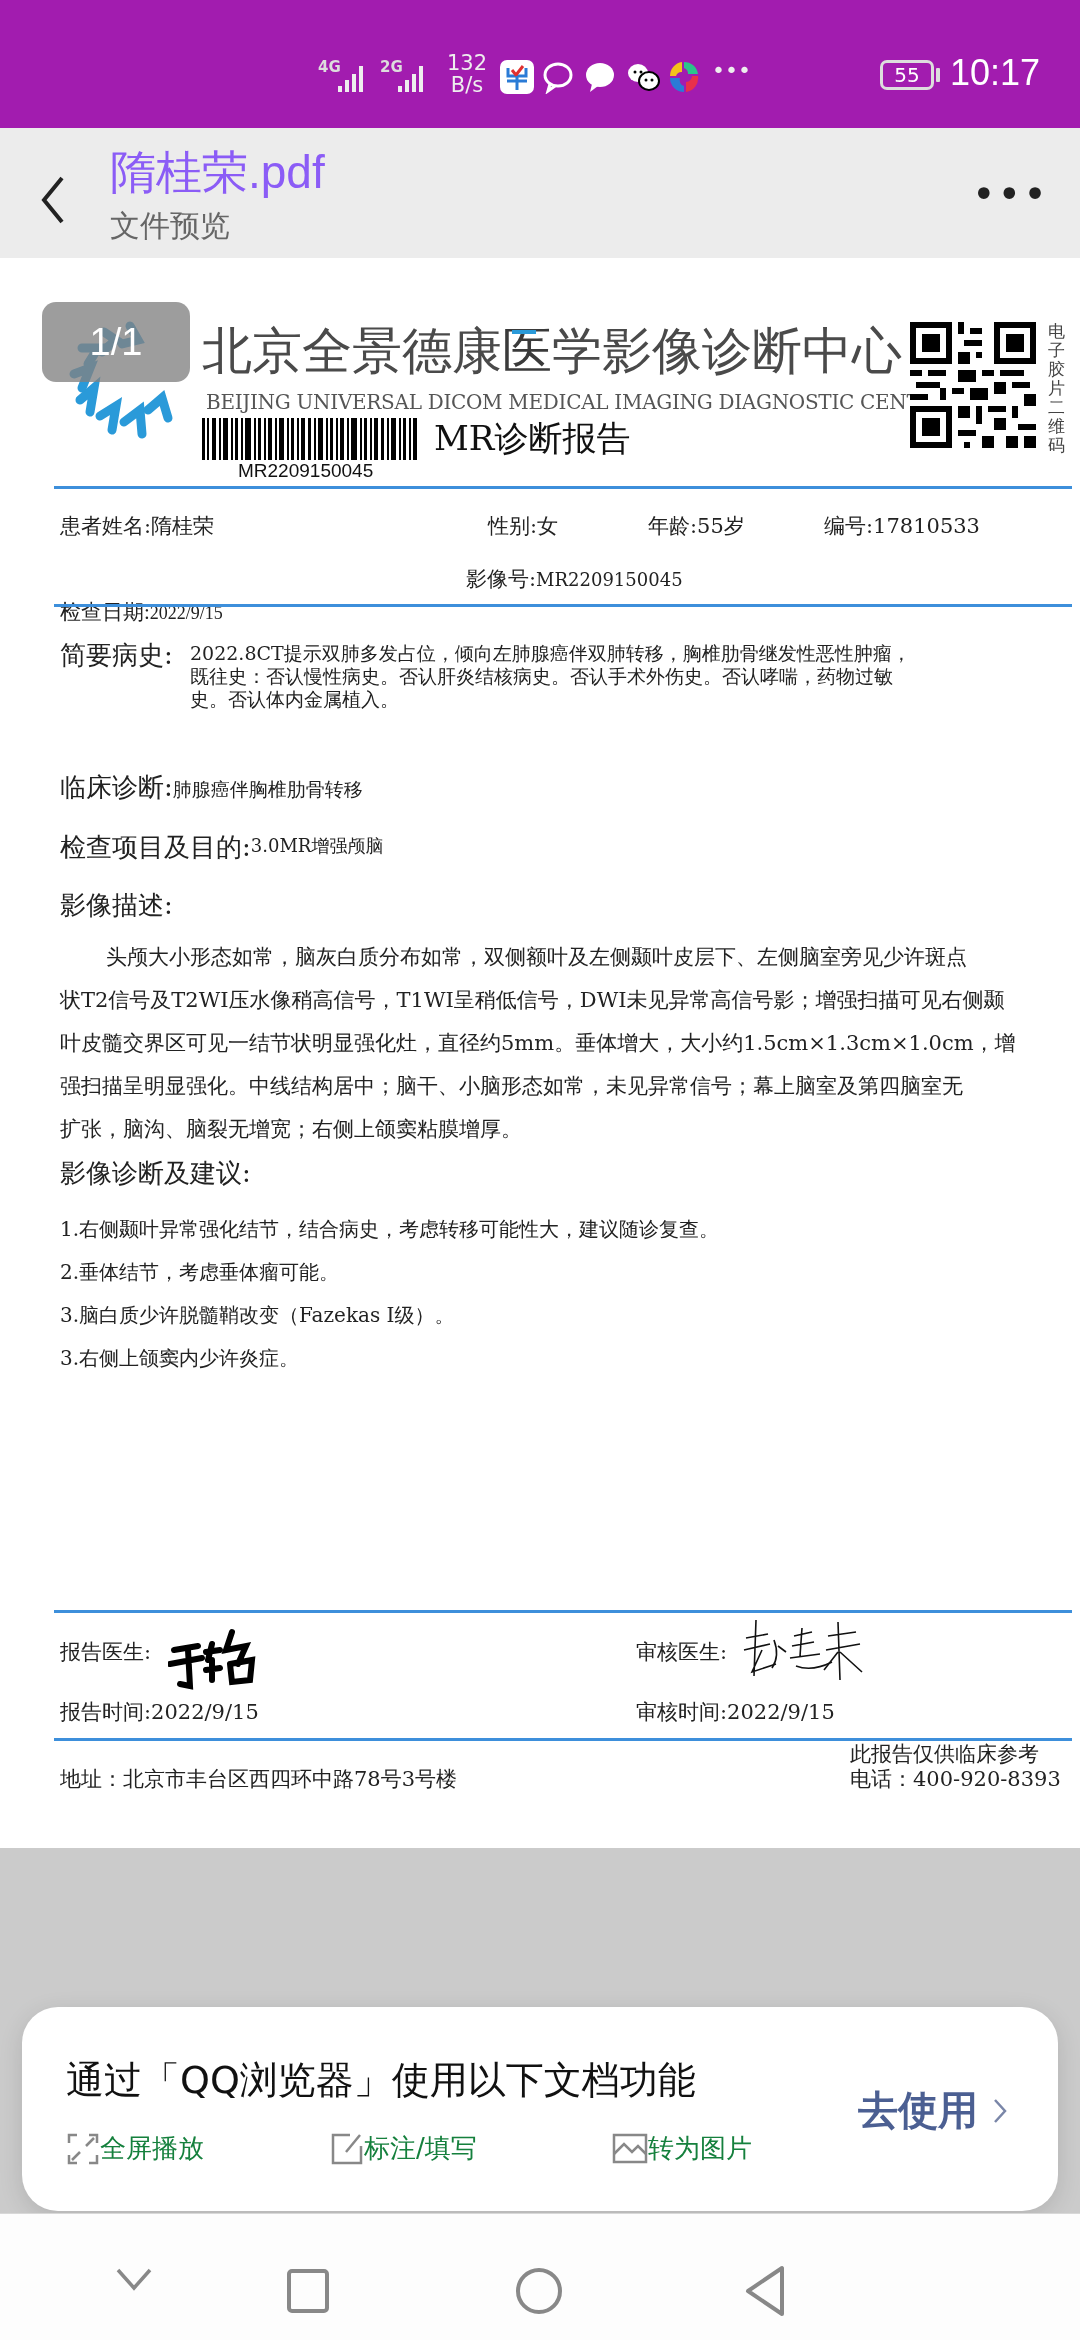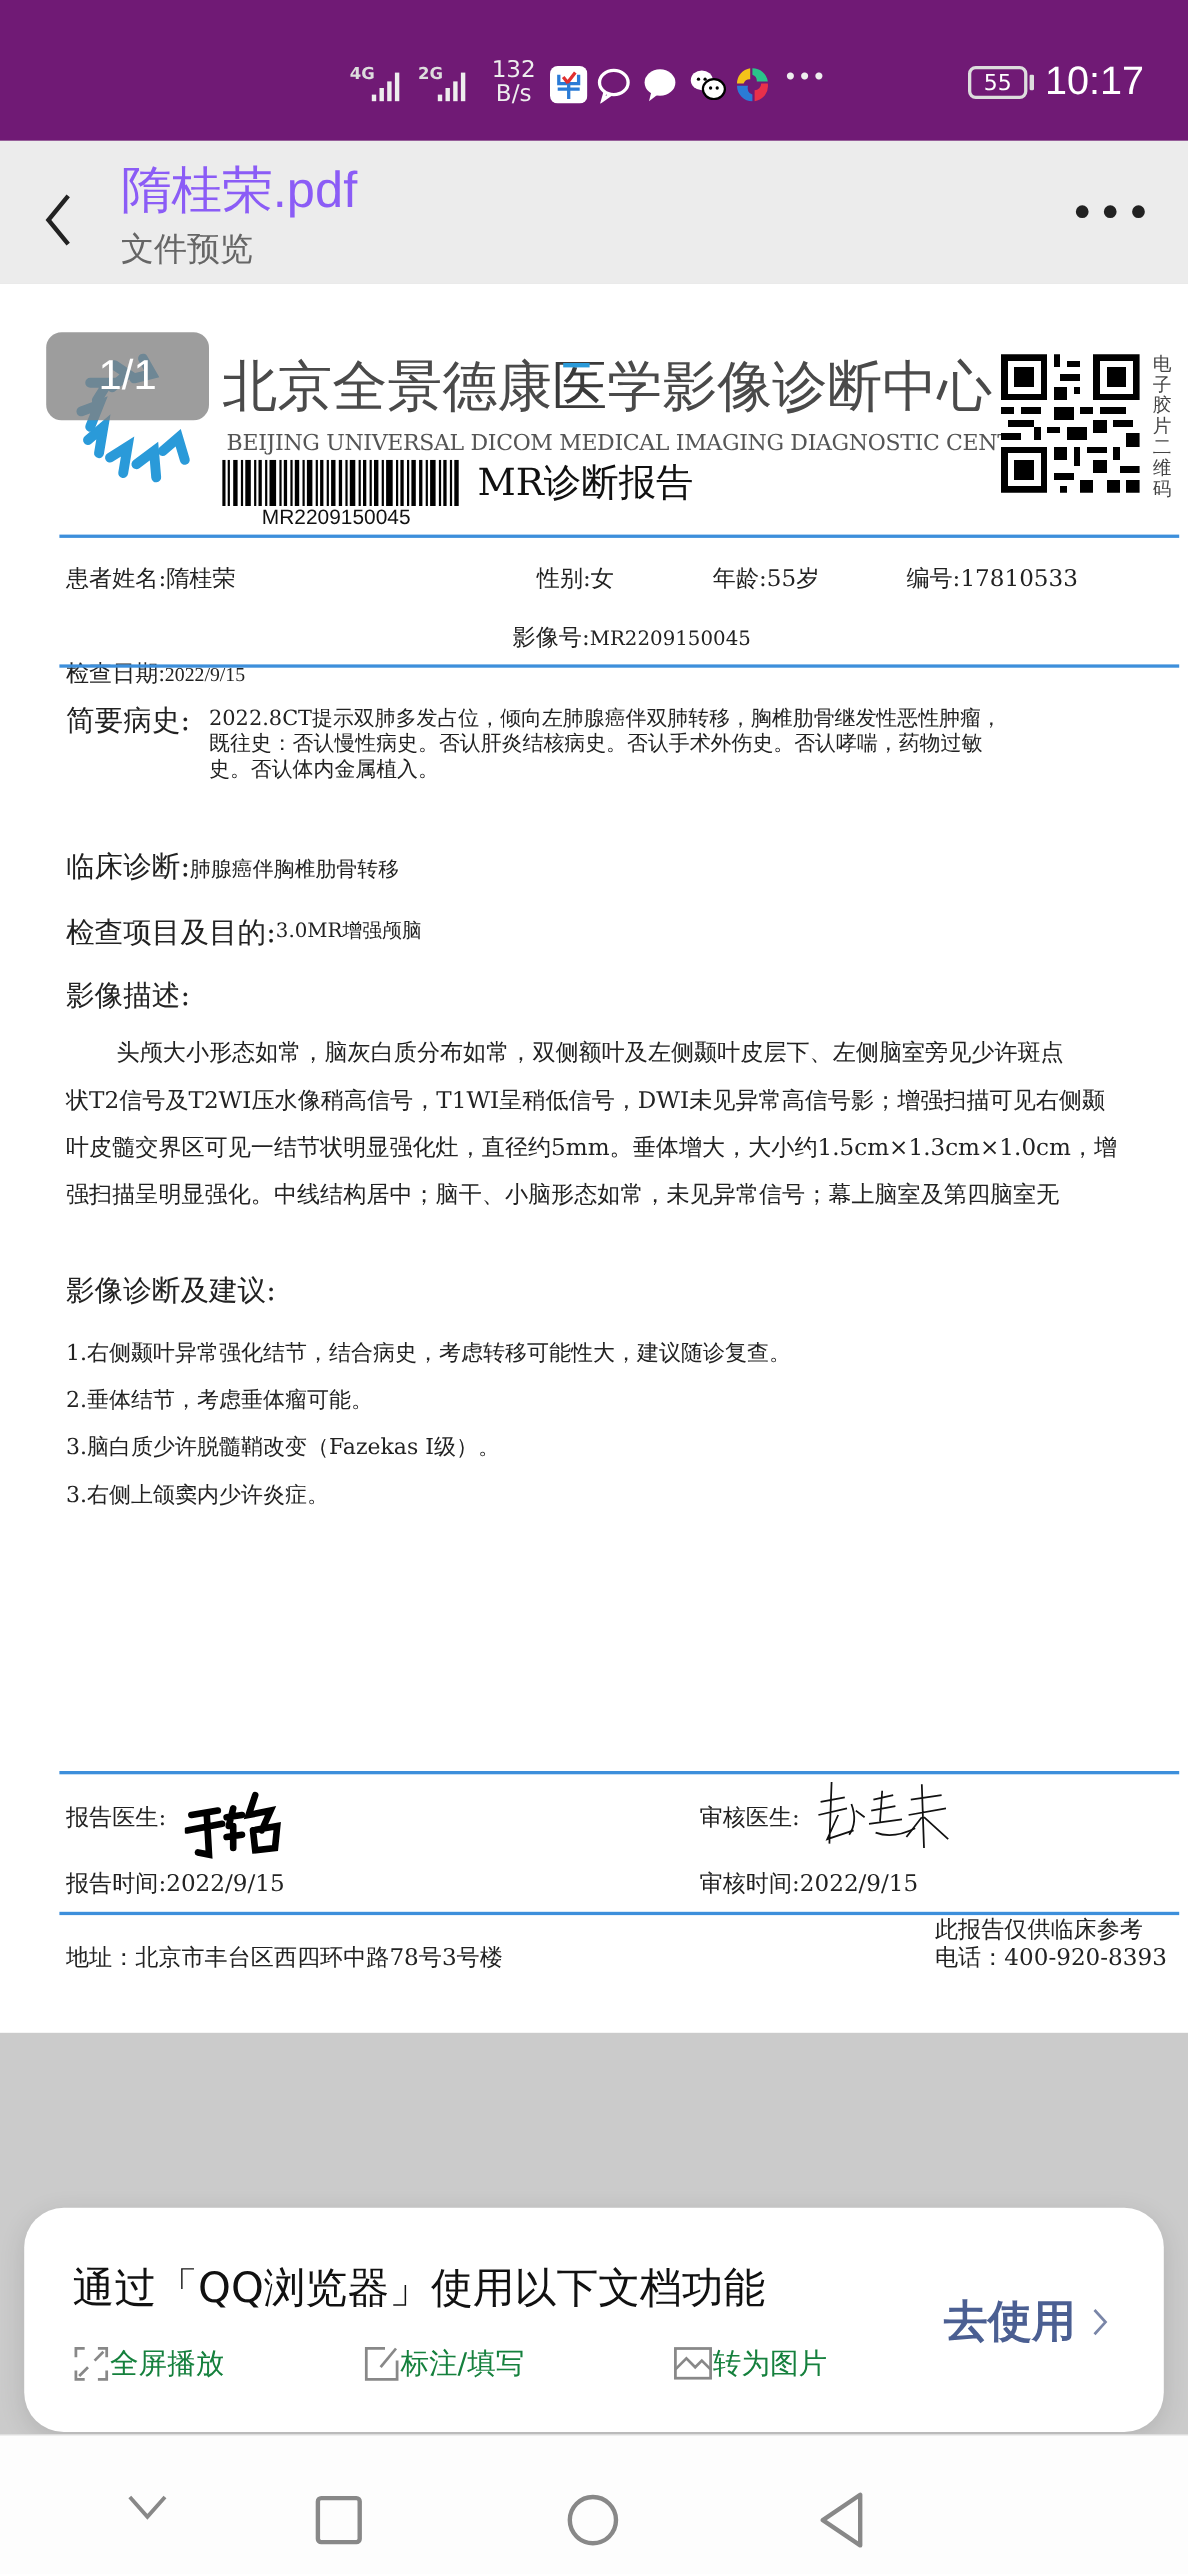--- a/index.html
+++ b/index.html
@@ -1,19 +1,19 @@
 <!DOCTYPE html>
 <html><head>
 <meta charset="utf-8">
 <style>
   html, body { margin:0; padding:0; }
   body { width:1080px; height:2340px; position:relative; overflow:hidden; background:#cbcbcb; font-family:"DejaVu Sans", sans-serif; }
   .abs { position:absolute; }
   
-  #statusbar { left:0; top:0; width:1080px; height:128px; background:#701a75; color:#fff; }
+  #statusbar { left:0; top:0; width:1080px; height:128px; background:#a21caf; color:#fff; }
   #statusbar .sig { font-family:"DejaVu Sans", sans-serif; font-size:18px; font-weight:bold; color:#ddd; }
   .bars { display:inline-flex; align-items:flex-end; gap:3px; height:28px; }
   .bars i { display:block; width:4px; background:#eee; }
   #netspeed { left:442px; top:52px; width:50px; text-align:center; font-size:21px; line-height:22px; color:#eee; }
   .sb-icon { top:60px; height:34px; }
   #battery { left:880px; top:60px; width:54px; height:30px; border:3px solid #ddd; border-radius:7px; box-sizing:border-box; text-align:center; font-size:20px; line-height:24px; color:#fff; }
   #battery-tip { left:936px; top:68px; width:4px; height:14px; background:#ddd; border-radius:1px; }
   #clock { left:950px; top:52px; font-size:36px; color:#fff; font-family:"Liberation Sans", sans-serif; }
   
   #appbar { left:0; top:128px; width:1080px; height:130px; background:#ececec; }
@@ -253,20 +253,21 @@
 </div>
 <div class="doc-text" style="left:60px;top:830px;">
   <span class="big-lbl">检查项目及目的:</span><span style="font-size:18px;vertical-align:4px;">3.0MR增强颅脑</span>
 </div>
 <div class="doc-text big-lbl" style="left:60px;top:888px;">影像描述:</div>
 <div class="doc-text" style="left:60px;top:936px;font-size:21px;line-height:43px;">
   <div style="padding-left:46px;">头颅大小形态如常，脑灰白质分布如常，双侧额叶及左侧颞叶皮层下、左侧脑室旁见少许斑点</div>
   <div>状T2信号及T2WI压水像稍高信号，T1WI呈稍低信号，DWI未见异常高信号影；增强扫描可见右侧颞</div>
   <div>叶皮髓交界区可见一结节状明显强化灶，直径约5mm。垂体增大，大小约1.5cm×1.3cm×1.0cm，增</div>
   <div>强扫描呈明显强化。中线结构居中；脑干、小脑形态如常，未见异常信号；幕上脑室及第四脑室无</div>
+  <div>扩张，脑沟、脑裂无增宽；右侧上颌窦粘膜增厚。</div>
 </div>
 
 <div class="doc-text big-lbl" style="left:60px;top:1156px;">影像诊断及建议:</div>
 <div class="doc-text" style="left:60px;top:1208px;font-size:20px;line-height:43px;">
   <div>1.右侧颞叶异常强化结节，结合病史，考虑转移可能性大，建议随诊复查。</div>
   <div>2.垂体结节，考虑垂体瘤可能。</div>
   <div>3.脑白质少许脱髓鞘改变（Fazekas I级）。</div>
   <div>3.右侧上颌窦内少许炎症。</div>
 </div>
 

